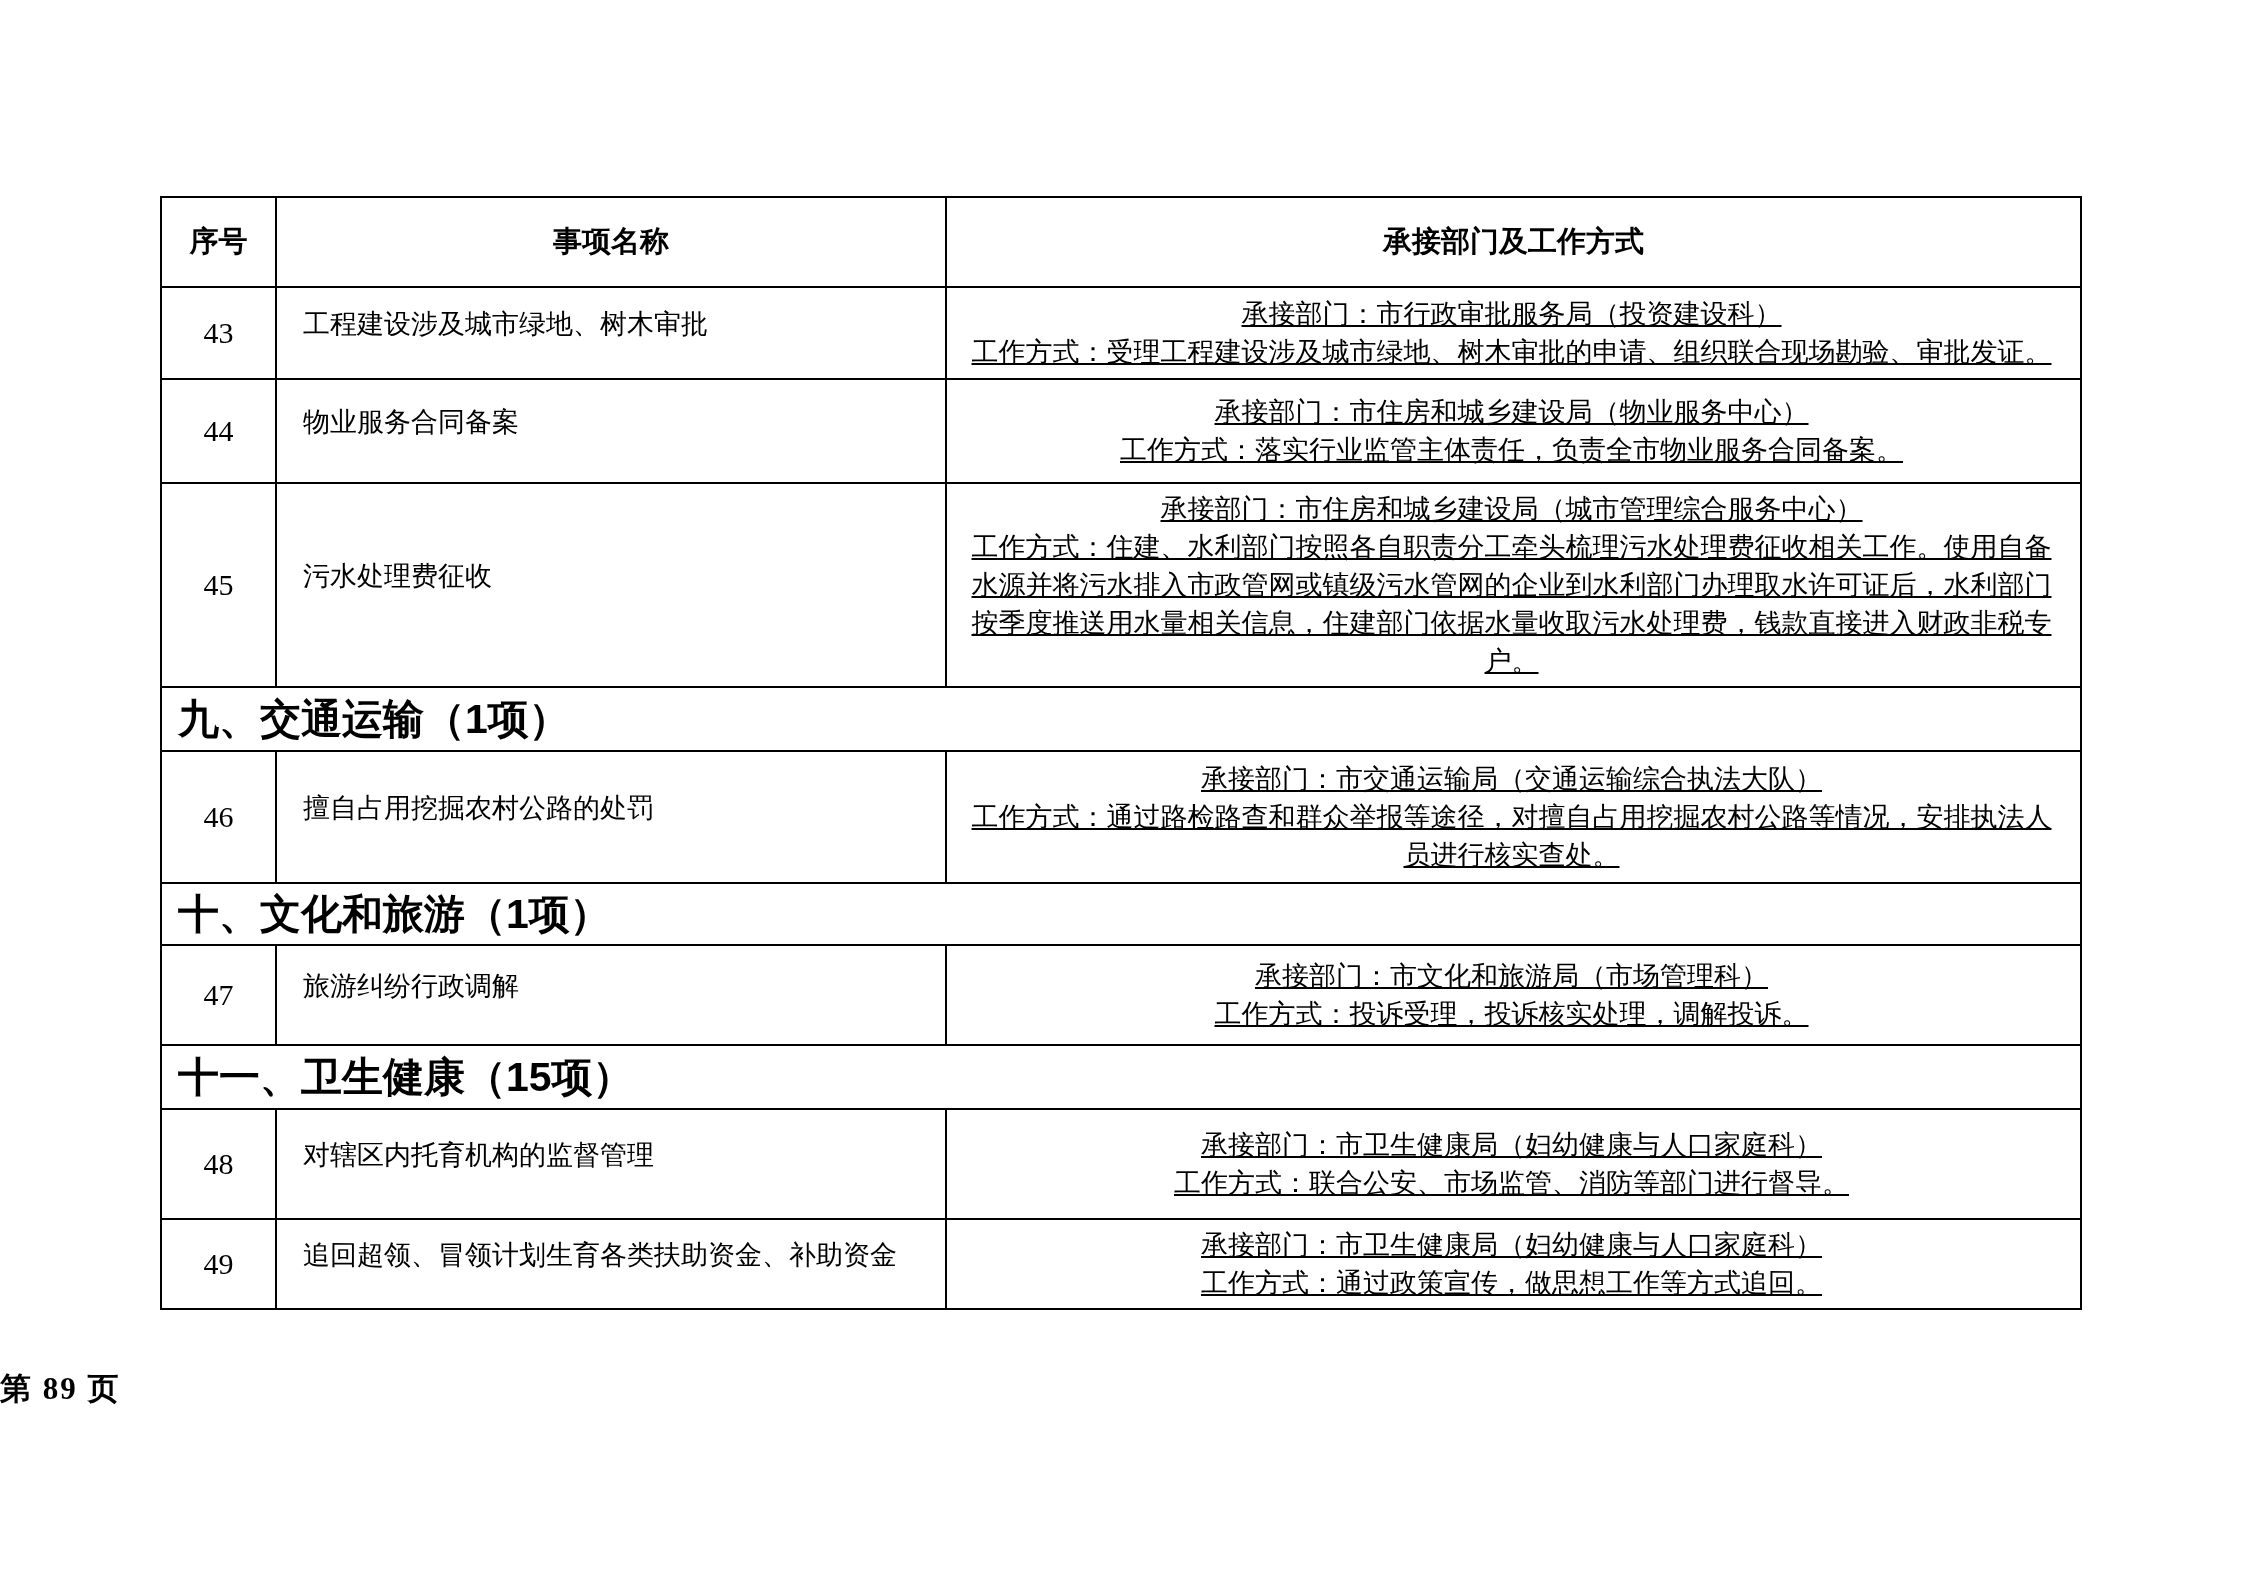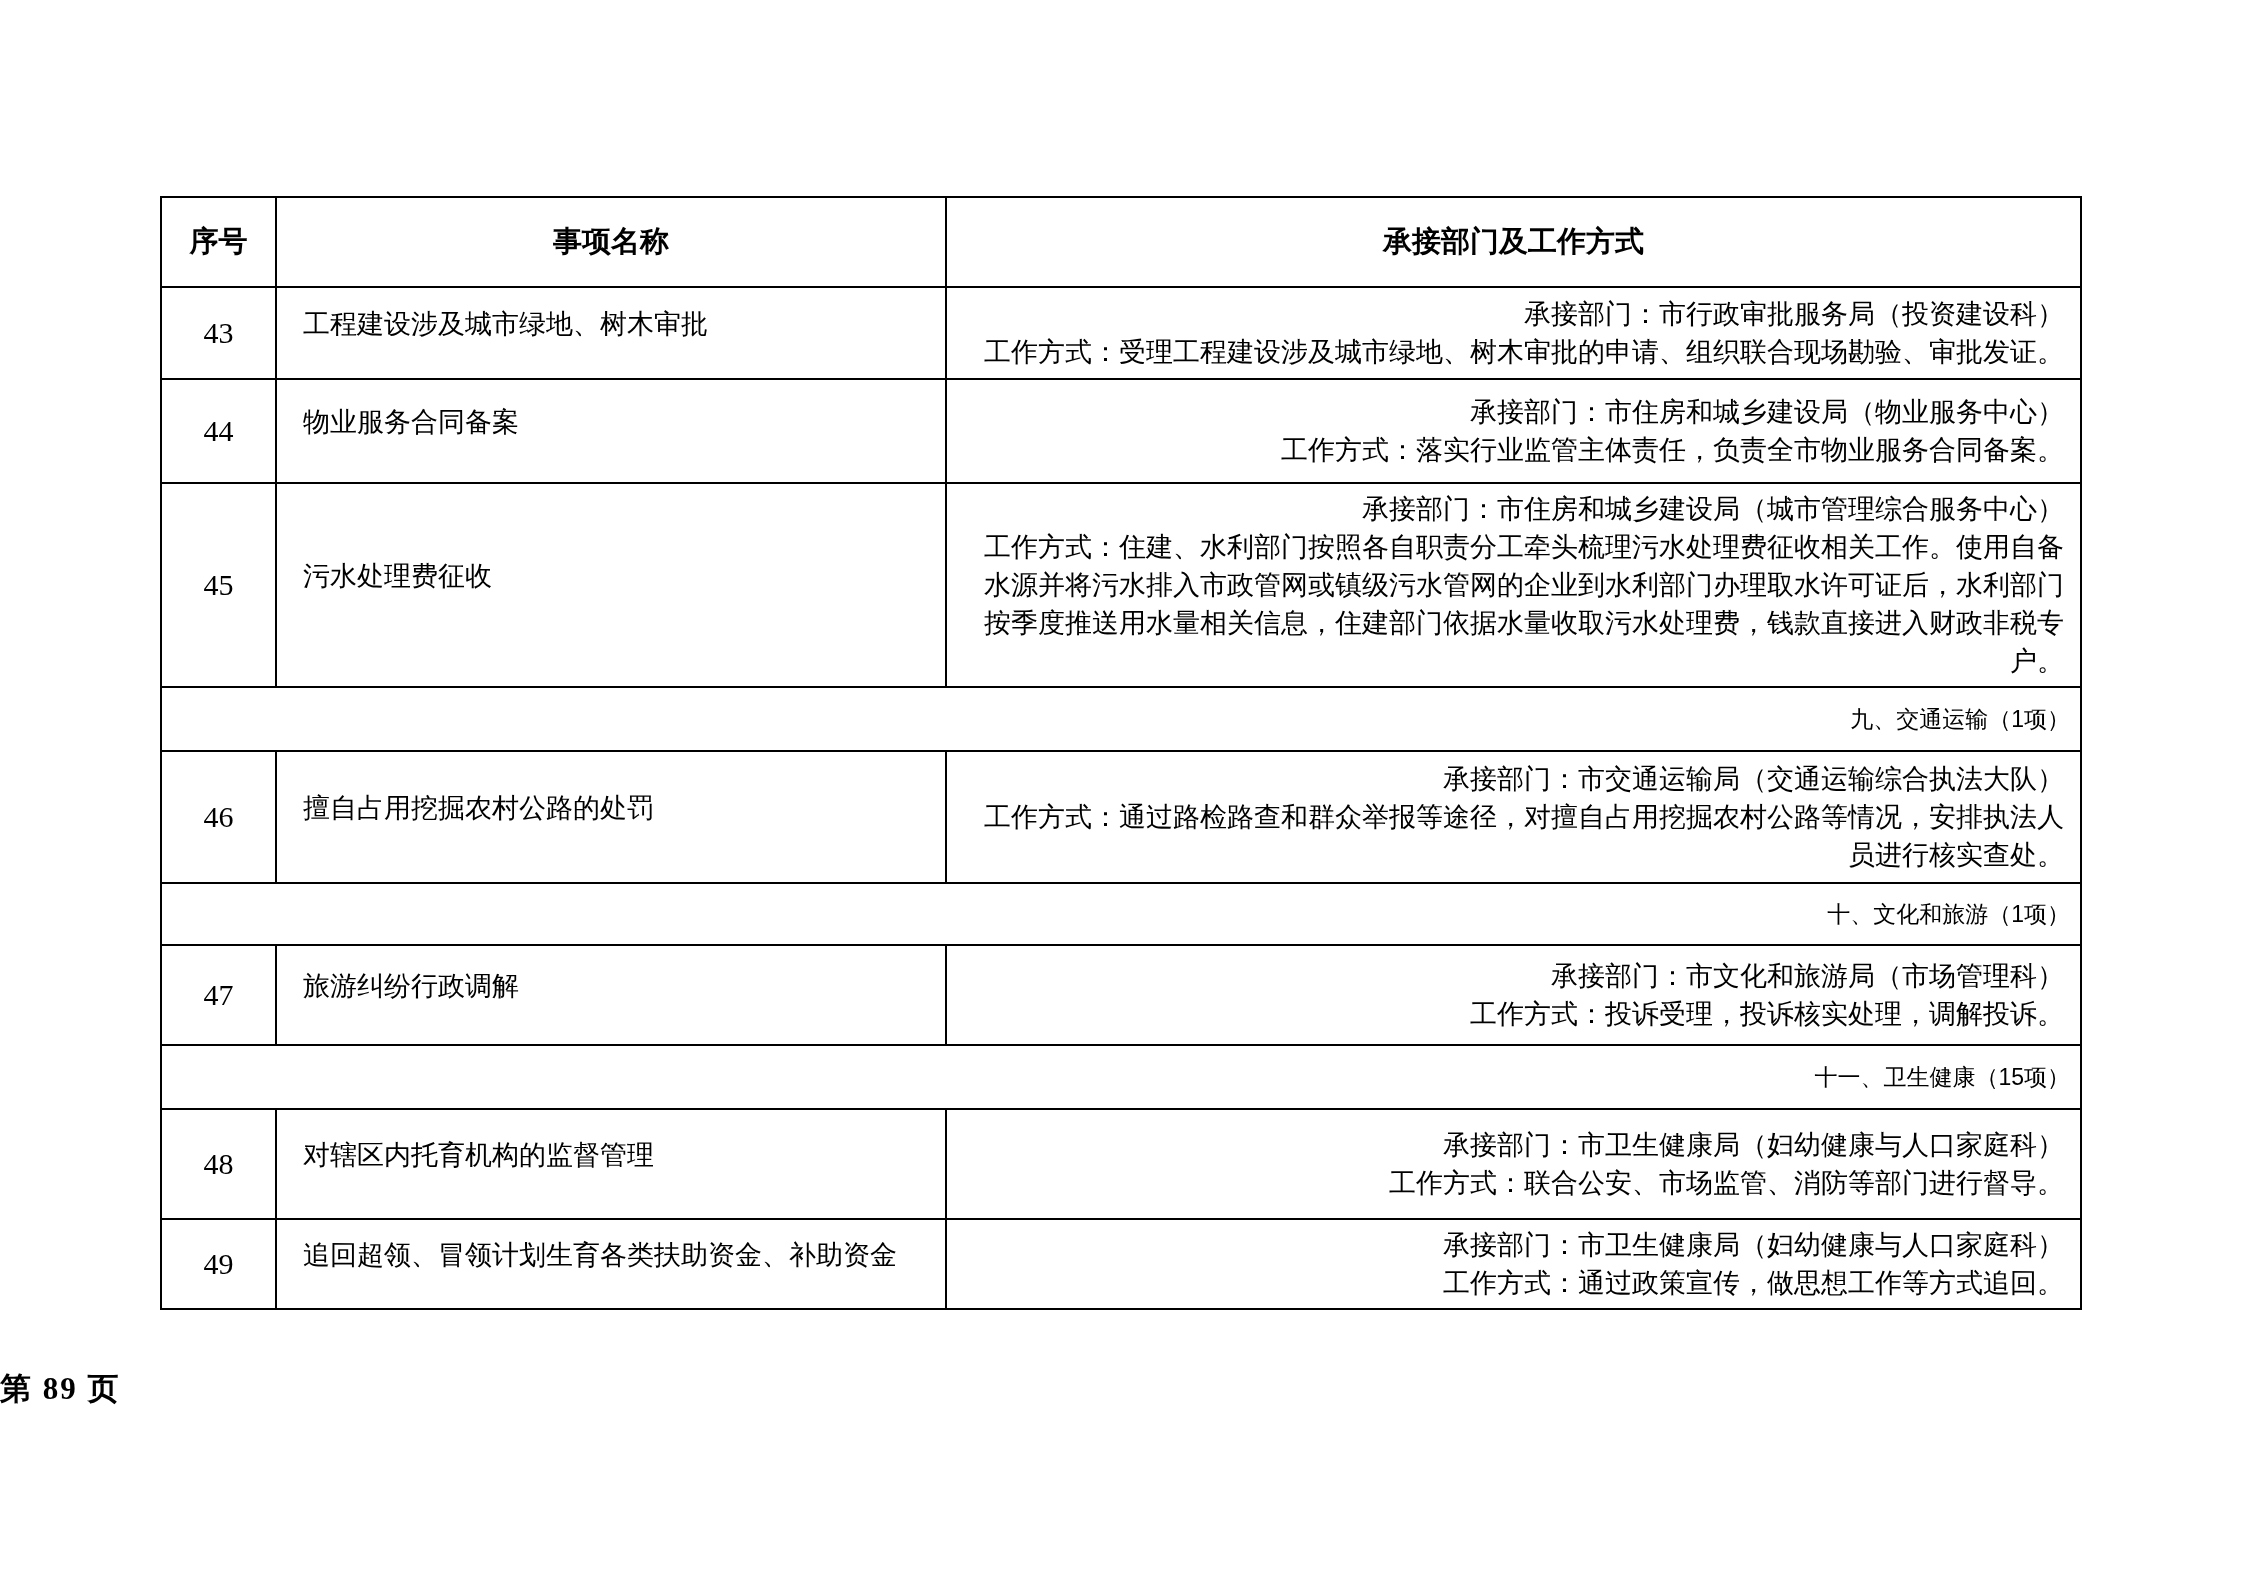--- a/index.html
+++ b/index.html
@@ -45,28 +45,29 @@
   td.c-name {
     font-size: 27px;
     line-height: 38px;
     padding: 4px 20px 22px 26px;
     text-align: left;
   }
   td.c-dept {
     font-size: 27px;
     line-height: 38px;
     padding: 6px 16px 6px 12px;
-    text-align: right;
+    text-align: center;
+    text-decoration: underline;
   }
   td.c-section {
     font-family: "Liberation Sans", "DejaVu Sans", sans-serif;
-    font-weight: normal;
-    font-size: 23px;
+    font-weight: bold;
+    font-size: 41px;
     padding: 2px 10px 2px 16px;
-    text-align: right;
+    text-align: left;
   }
   .footer {
     position: absolute;
     left: 0;
     top: 1368px;
     width: 100%;
     text-align: left;
     font-size: 31px;
     font-weight: bold;
     font-family: "Liberation Serif", serif;

